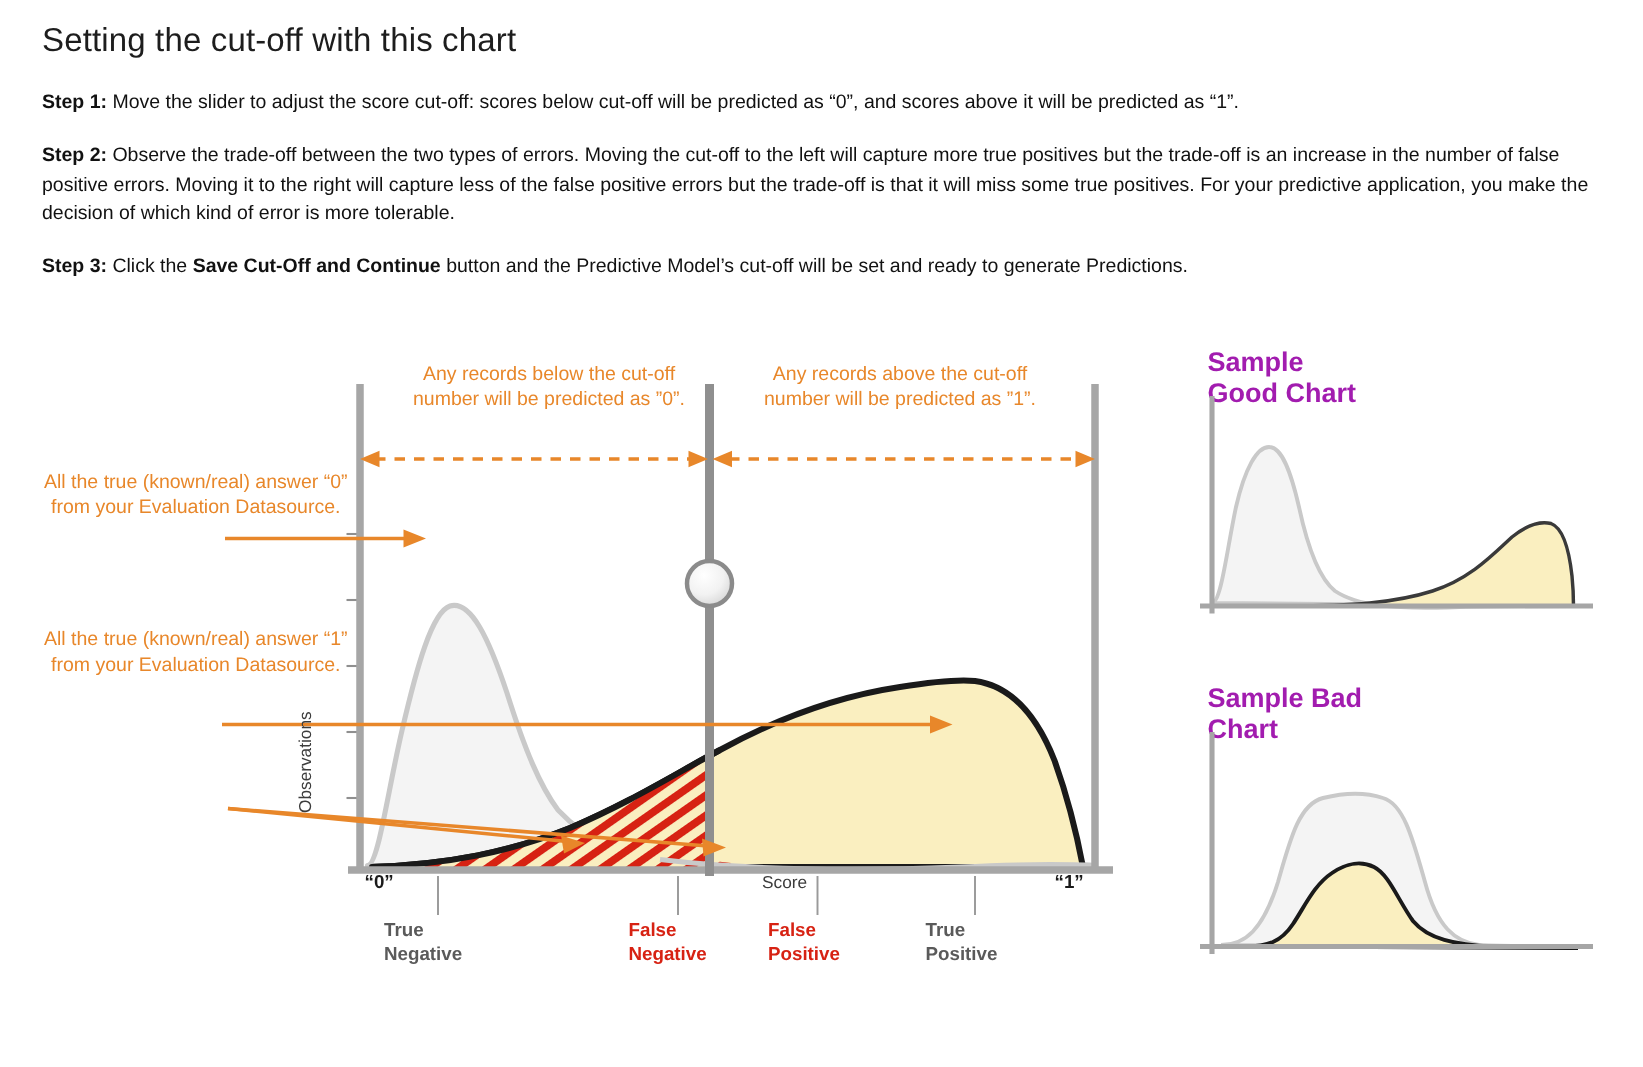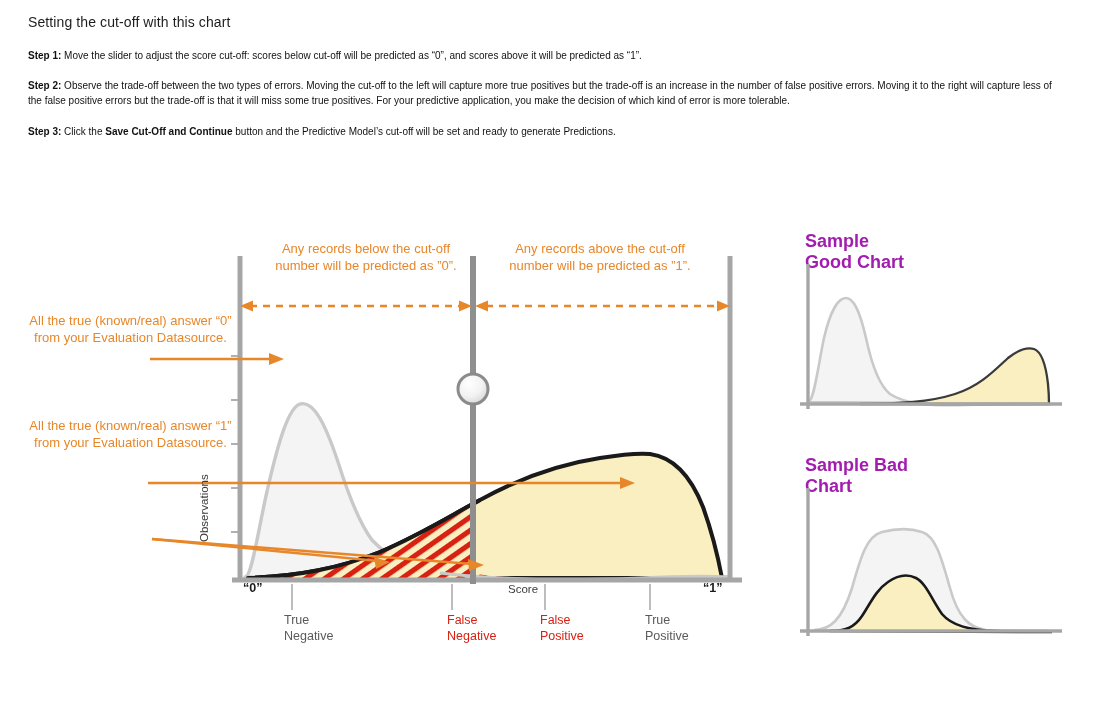--- a/index.html
+++ b/index.html
@@ -17,28 +17,28 @@
   }
 
   
   #instructions {
     position: absolute;
     left: 28px;
     top: 14px;
     width: 1040px;
   }
   #page-title {
-    font-size: 14px;
+    font-size: 22px;
     font-weight: 400;
     color: #1d1d1d;
     margin: 0 0 18px 0;
     letter-spacing: 0.1px;
   }
   .step {
-    font-size: 10px;
+    font-size: 13px;
     line-height: 1.52;
     color: #111111;
     margin-bottom: 15px;
   }
   .step:last-child { margin-bottom: 0; }
   .step b { font-weight: bold; }
 
   
   #figure {
     position: absolute;
@@ -88,23 +88,22 @@
     font-size: 12.5px;
     font-weight: bold;
     color: #1a1a1a;
   }
   #endcap-0 { left: 243px; top: 369px; }
   #endcap-1 { left: 703px; top: 369px; }
 
   .quad {
     position: absolute;
     font-size: 12.5px;
-    font-weight: normal;
+    font-weight: bold;
     line-height: 1.25;
-    margin-left: 28px;
   }
   .quad.gray { color: #5a5a5a; }
   .quad.red  { color: #d72213; }
   #quad-tn { left: 256px; top: 401px; }
   #quad-fn { left: 419px; top: 401px; }
   #quad-fp { left: 512px; top: 401px; }
   #quad-tp { left: 617px; top: 401px; }
 
   
   .side-title {

